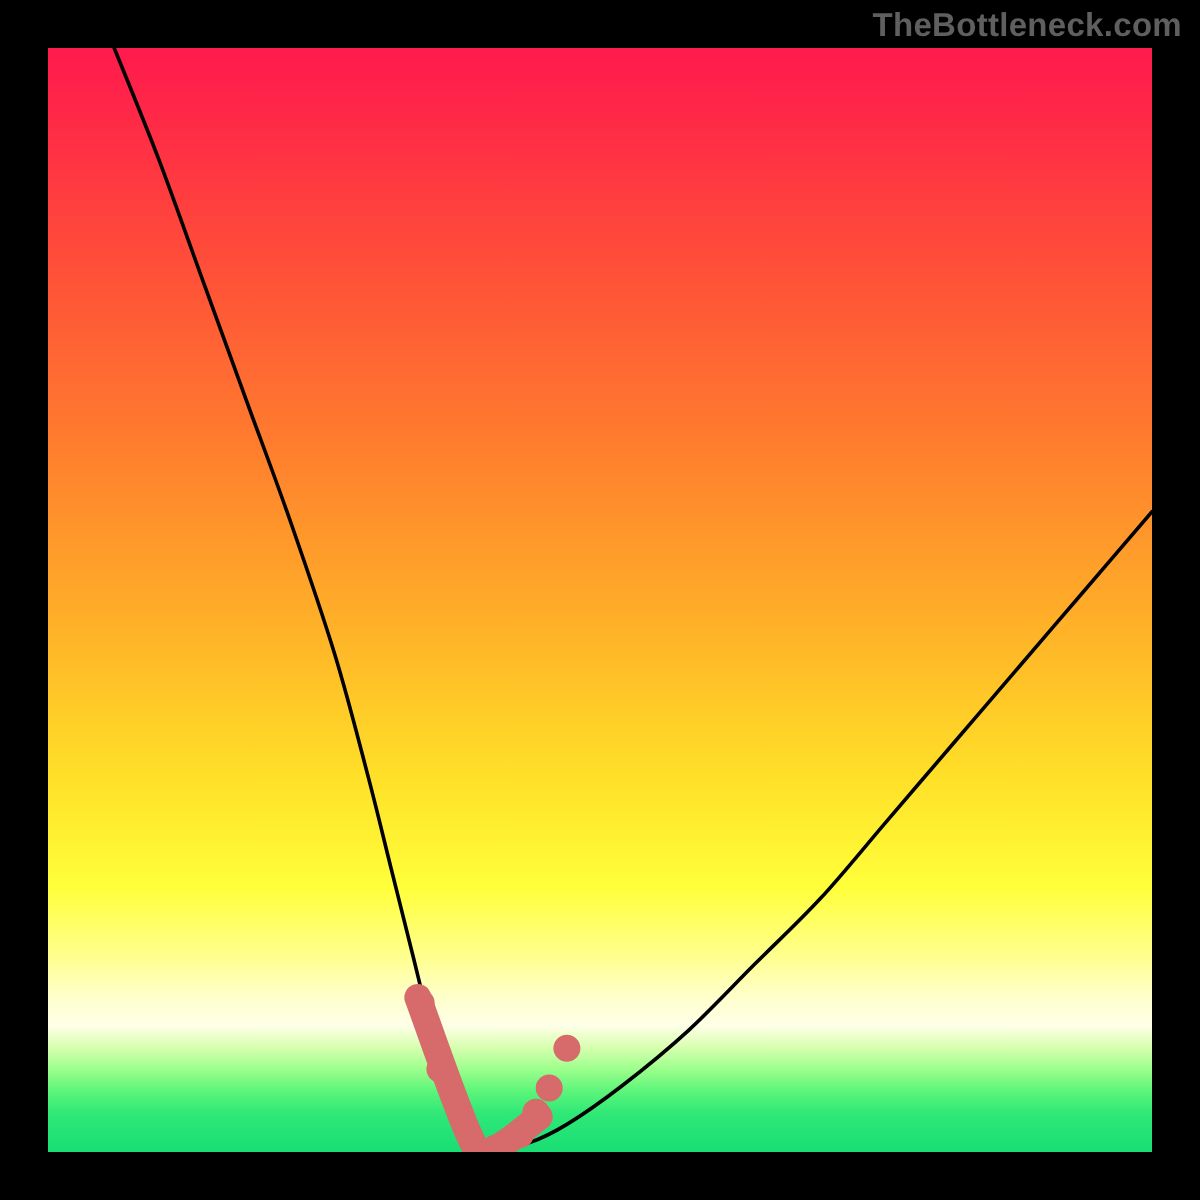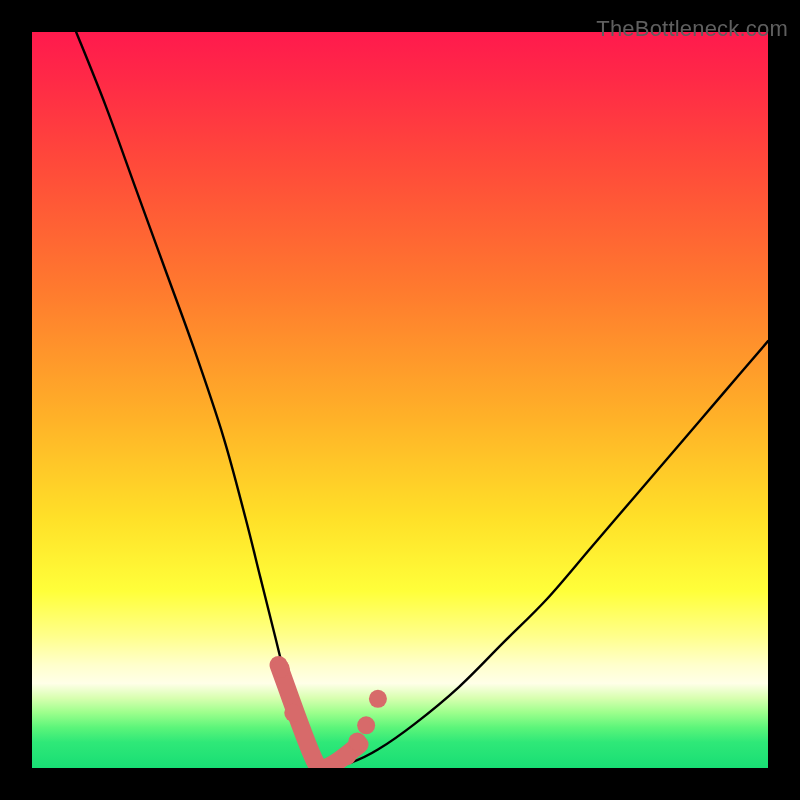--- a/index.html
+++ b/index.html
@@ -12,25 +12,25 @@
     font-family: Arial, Helvetica, sans-serif;
   }
   .stage {
     position: relative;
     width: 800px;
     height: 800px;
     background: #000;
   }
   .watermark {
     position: absolute;
-    top: 16px;
+    top: 4px;
     right: 12px;
     color: #5f5f5f;
     font-size: 22px;
-    font-weight: 400;
+    font-weight: 700;
     letter-spacing: 0.2px;
     z-index: 20;
     user-select: none;
   }
   .plot {
     position: absolute;
     left: 32px;
     top: 32px;
     width: 736px;
     height: 736px;

